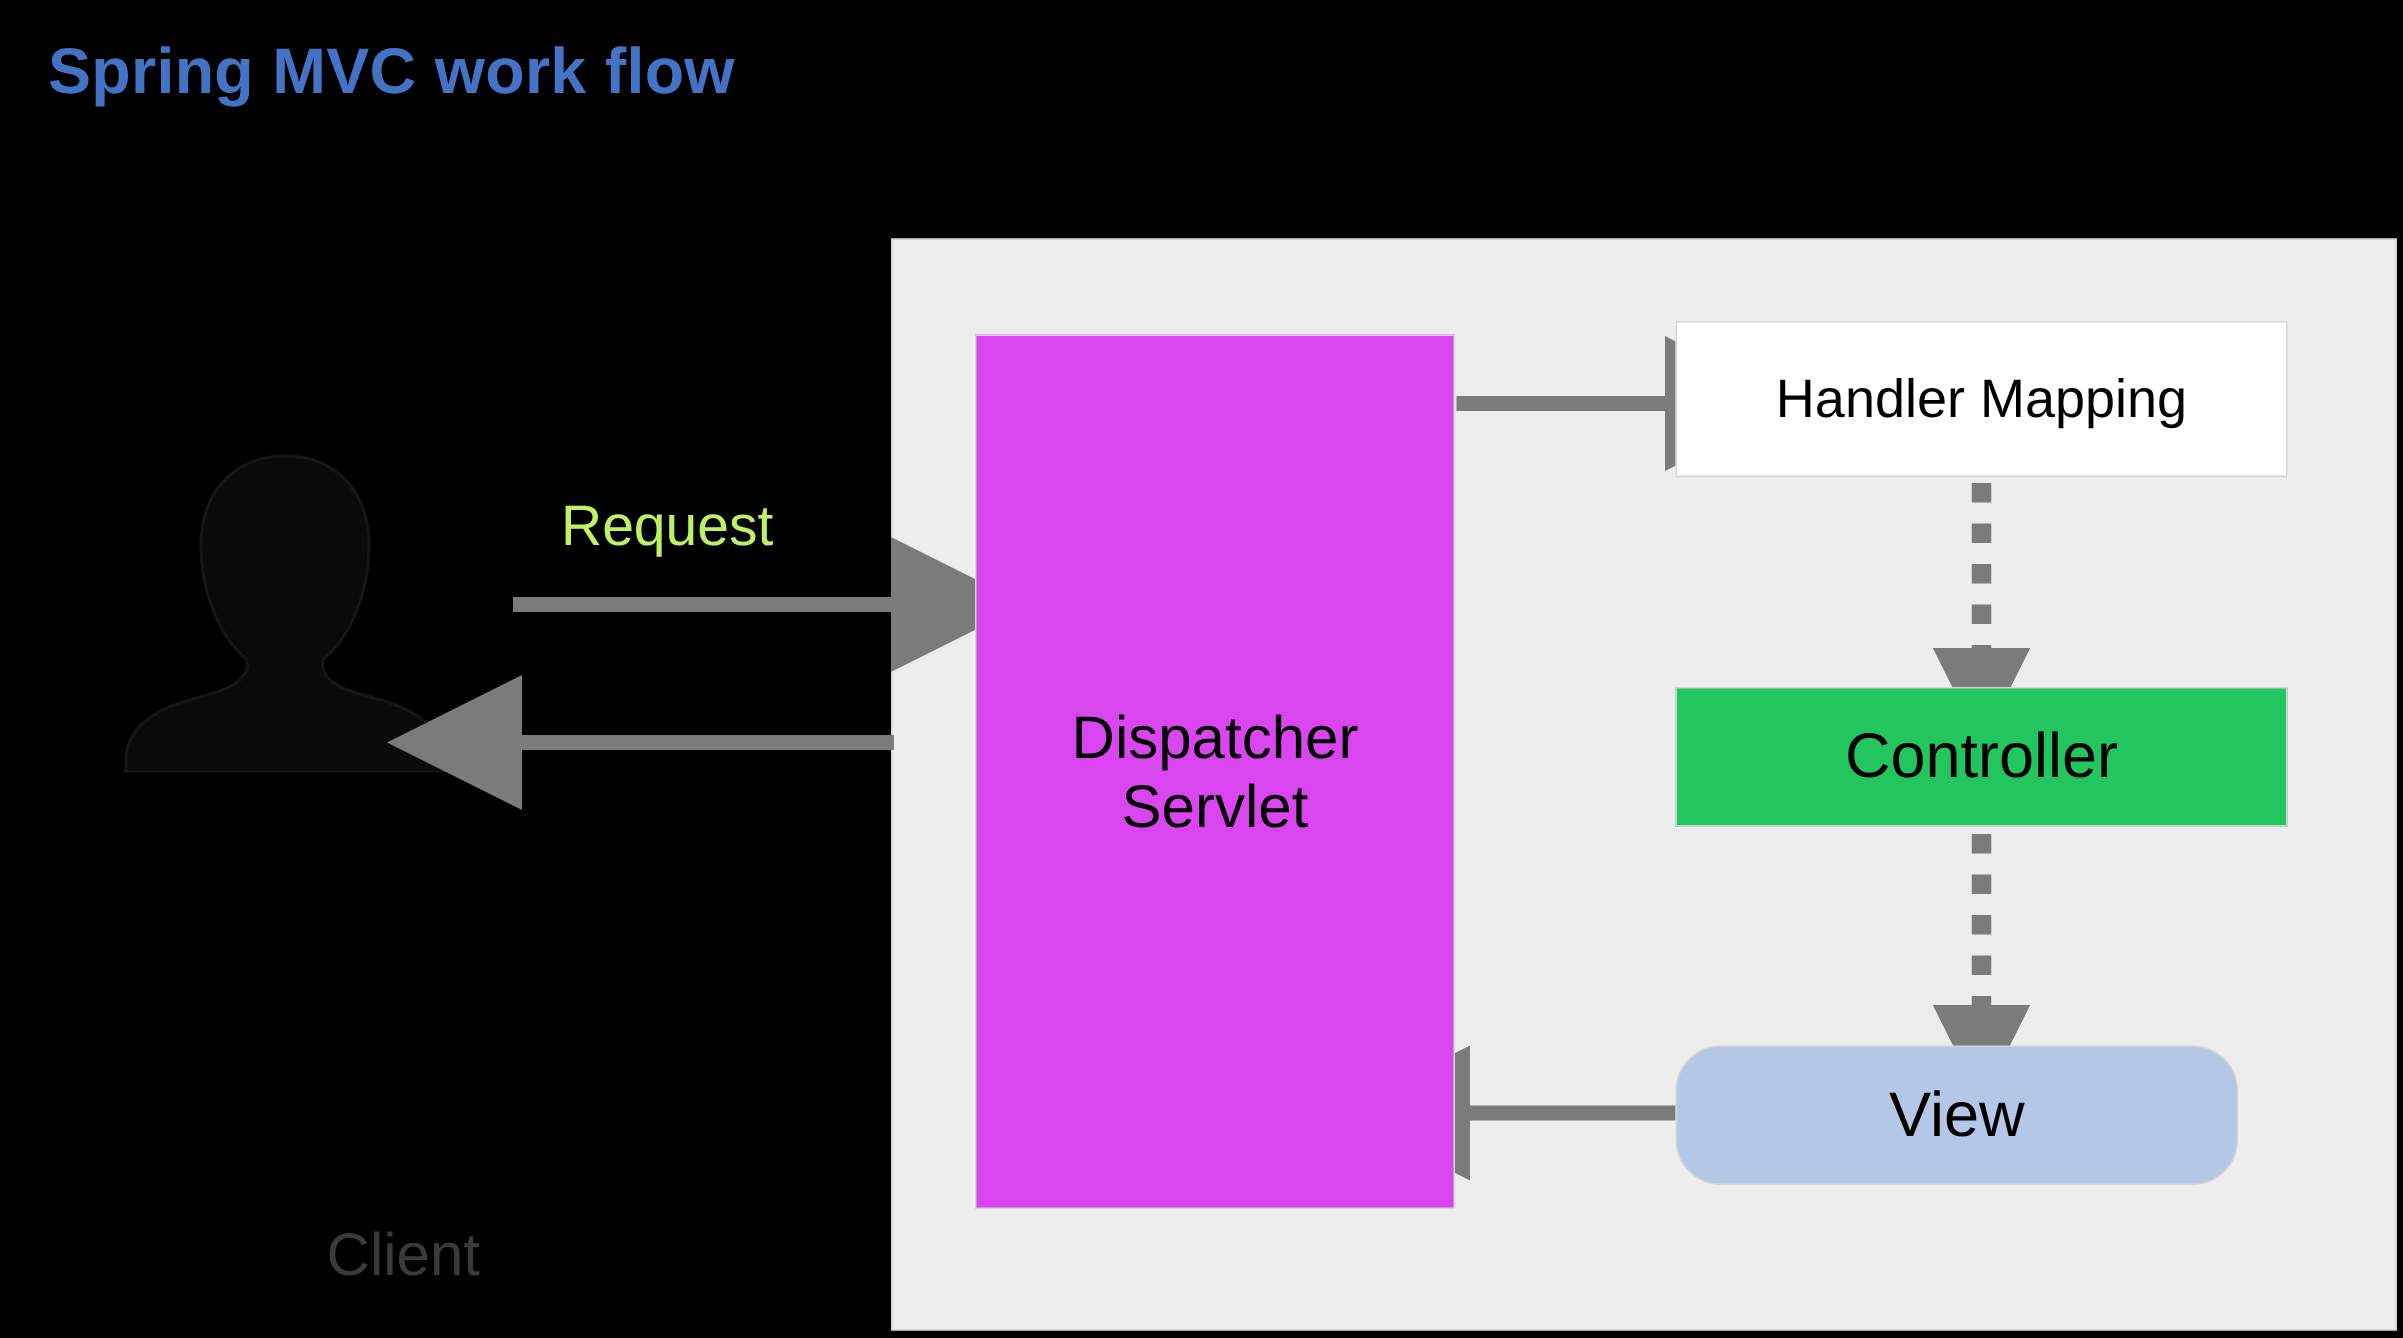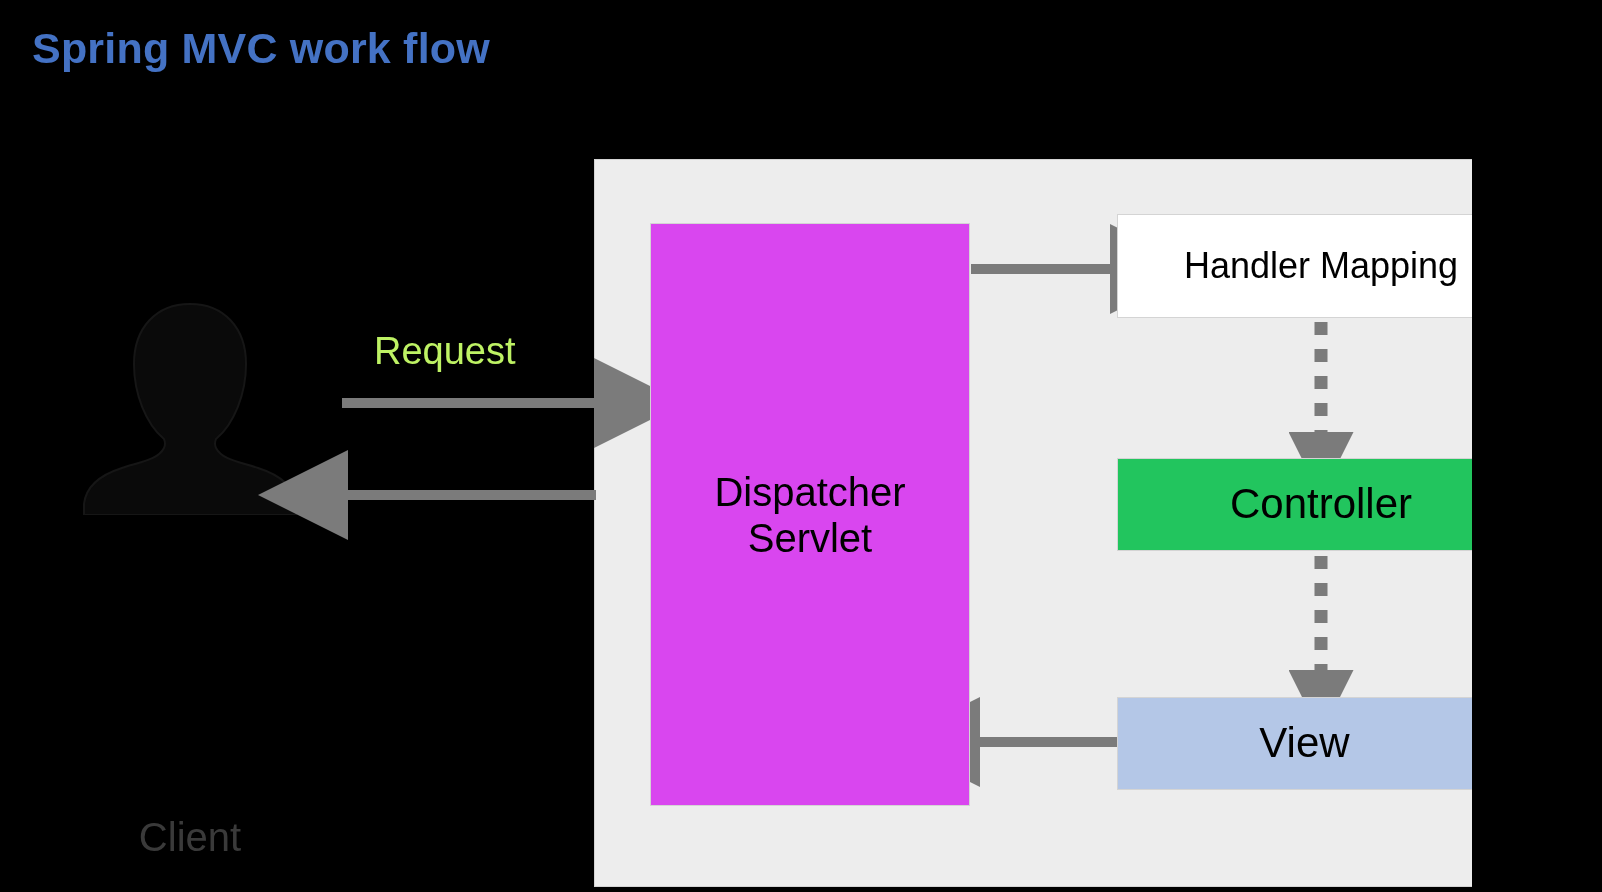--- a/index.html
+++ b/index.html
@@ -6,21 +6,21 @@
   html, body {
     margin: 0;
     padding: 0;
     background: #000000;
   }
   body {
     font-family: "Liberation Sans", sans-serif;
   }
   #stage {
     position: relative;
-    width: 1472px;
+    width: 1602px;
     height: 892px;
     background: #000000;
     overflow: hidden;
   }
 
   
   #diagram-title {
     position: absolute;
     left: 32px;
     top: 24px;
@@ -56,21 +56,21 @@
     left: 0;
     top: 0;
     width: 260px;
     height: 225px;
   }
   #client-label {
     position: absolute;
     left: 0;
     top: 525px;
     width: 260px;
-    text-align: center;
+    text-align: right;
     font-size: 40px;
     color: #3A3A3A;
   }
 
   
   #arrow-layer {
     position: absolute;
     left: 0;
     top: 0;
     width: 1602px;
@@ -124,20 +124,21 @@
     background: #22c55e;
     font-size: 42px;
   }
   #view-box {
     left: 1117px;
     top: 697px;
     width: 375px;
     height: 93px;
     background: #B4C7E7;
     font-size: 42px;
+    border-radius: 30px;
   }
 </style>
 </head>
 <body>
 
 <div id="stage">
 
   <div id="diagram-title">Spring MVC work flow</div>
 
   <div id="server-panel"></div>

